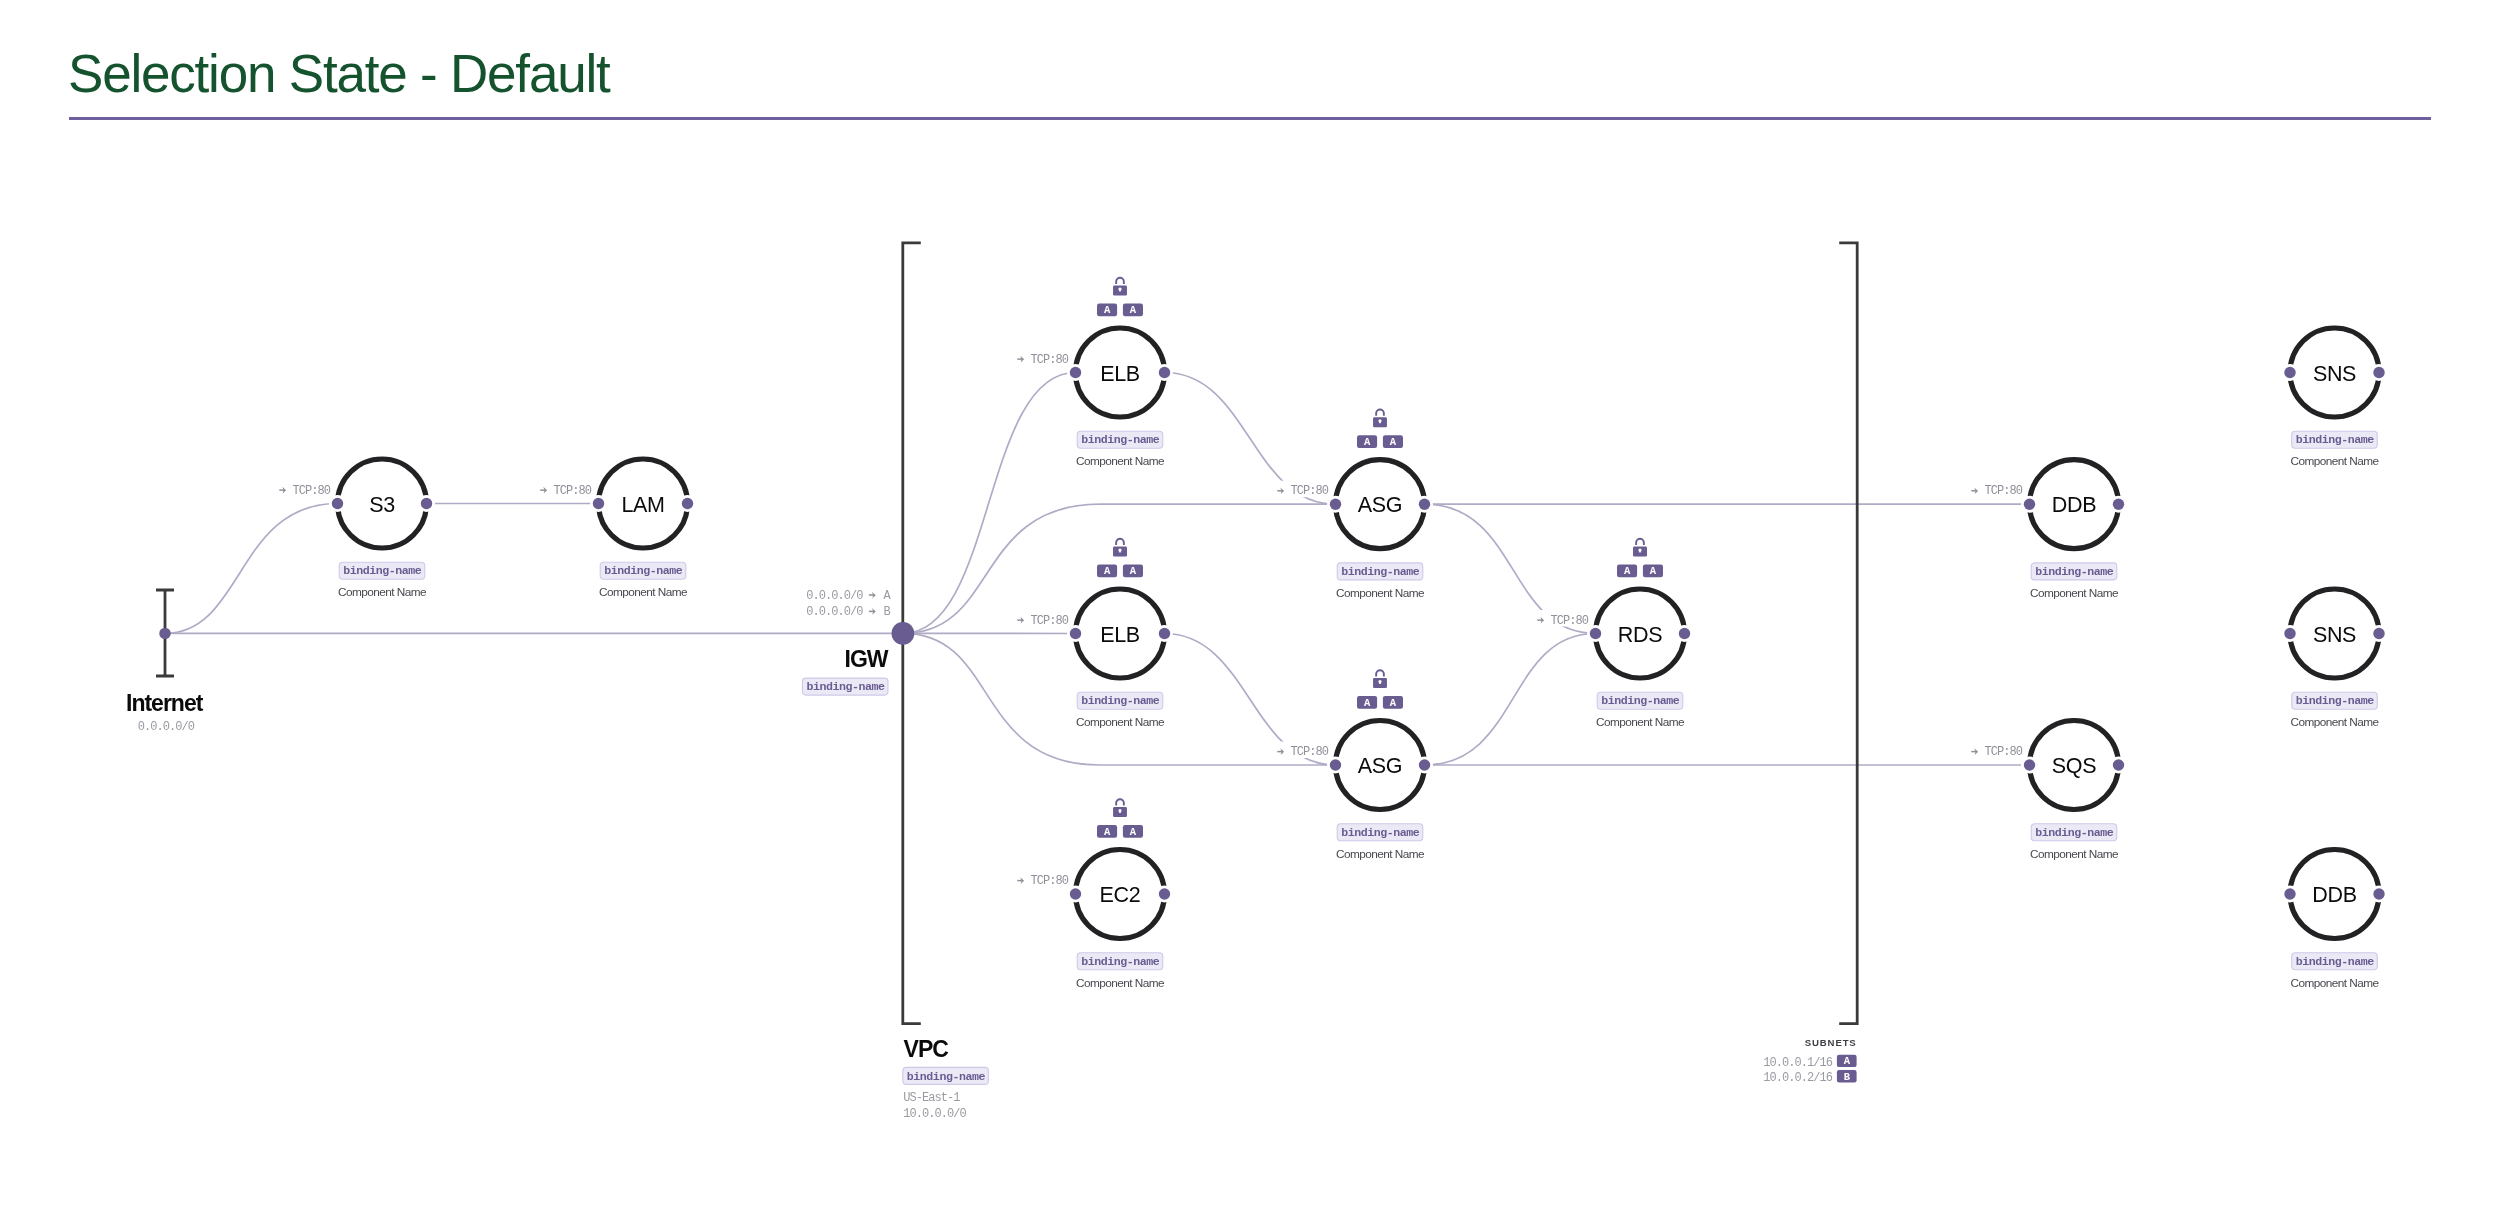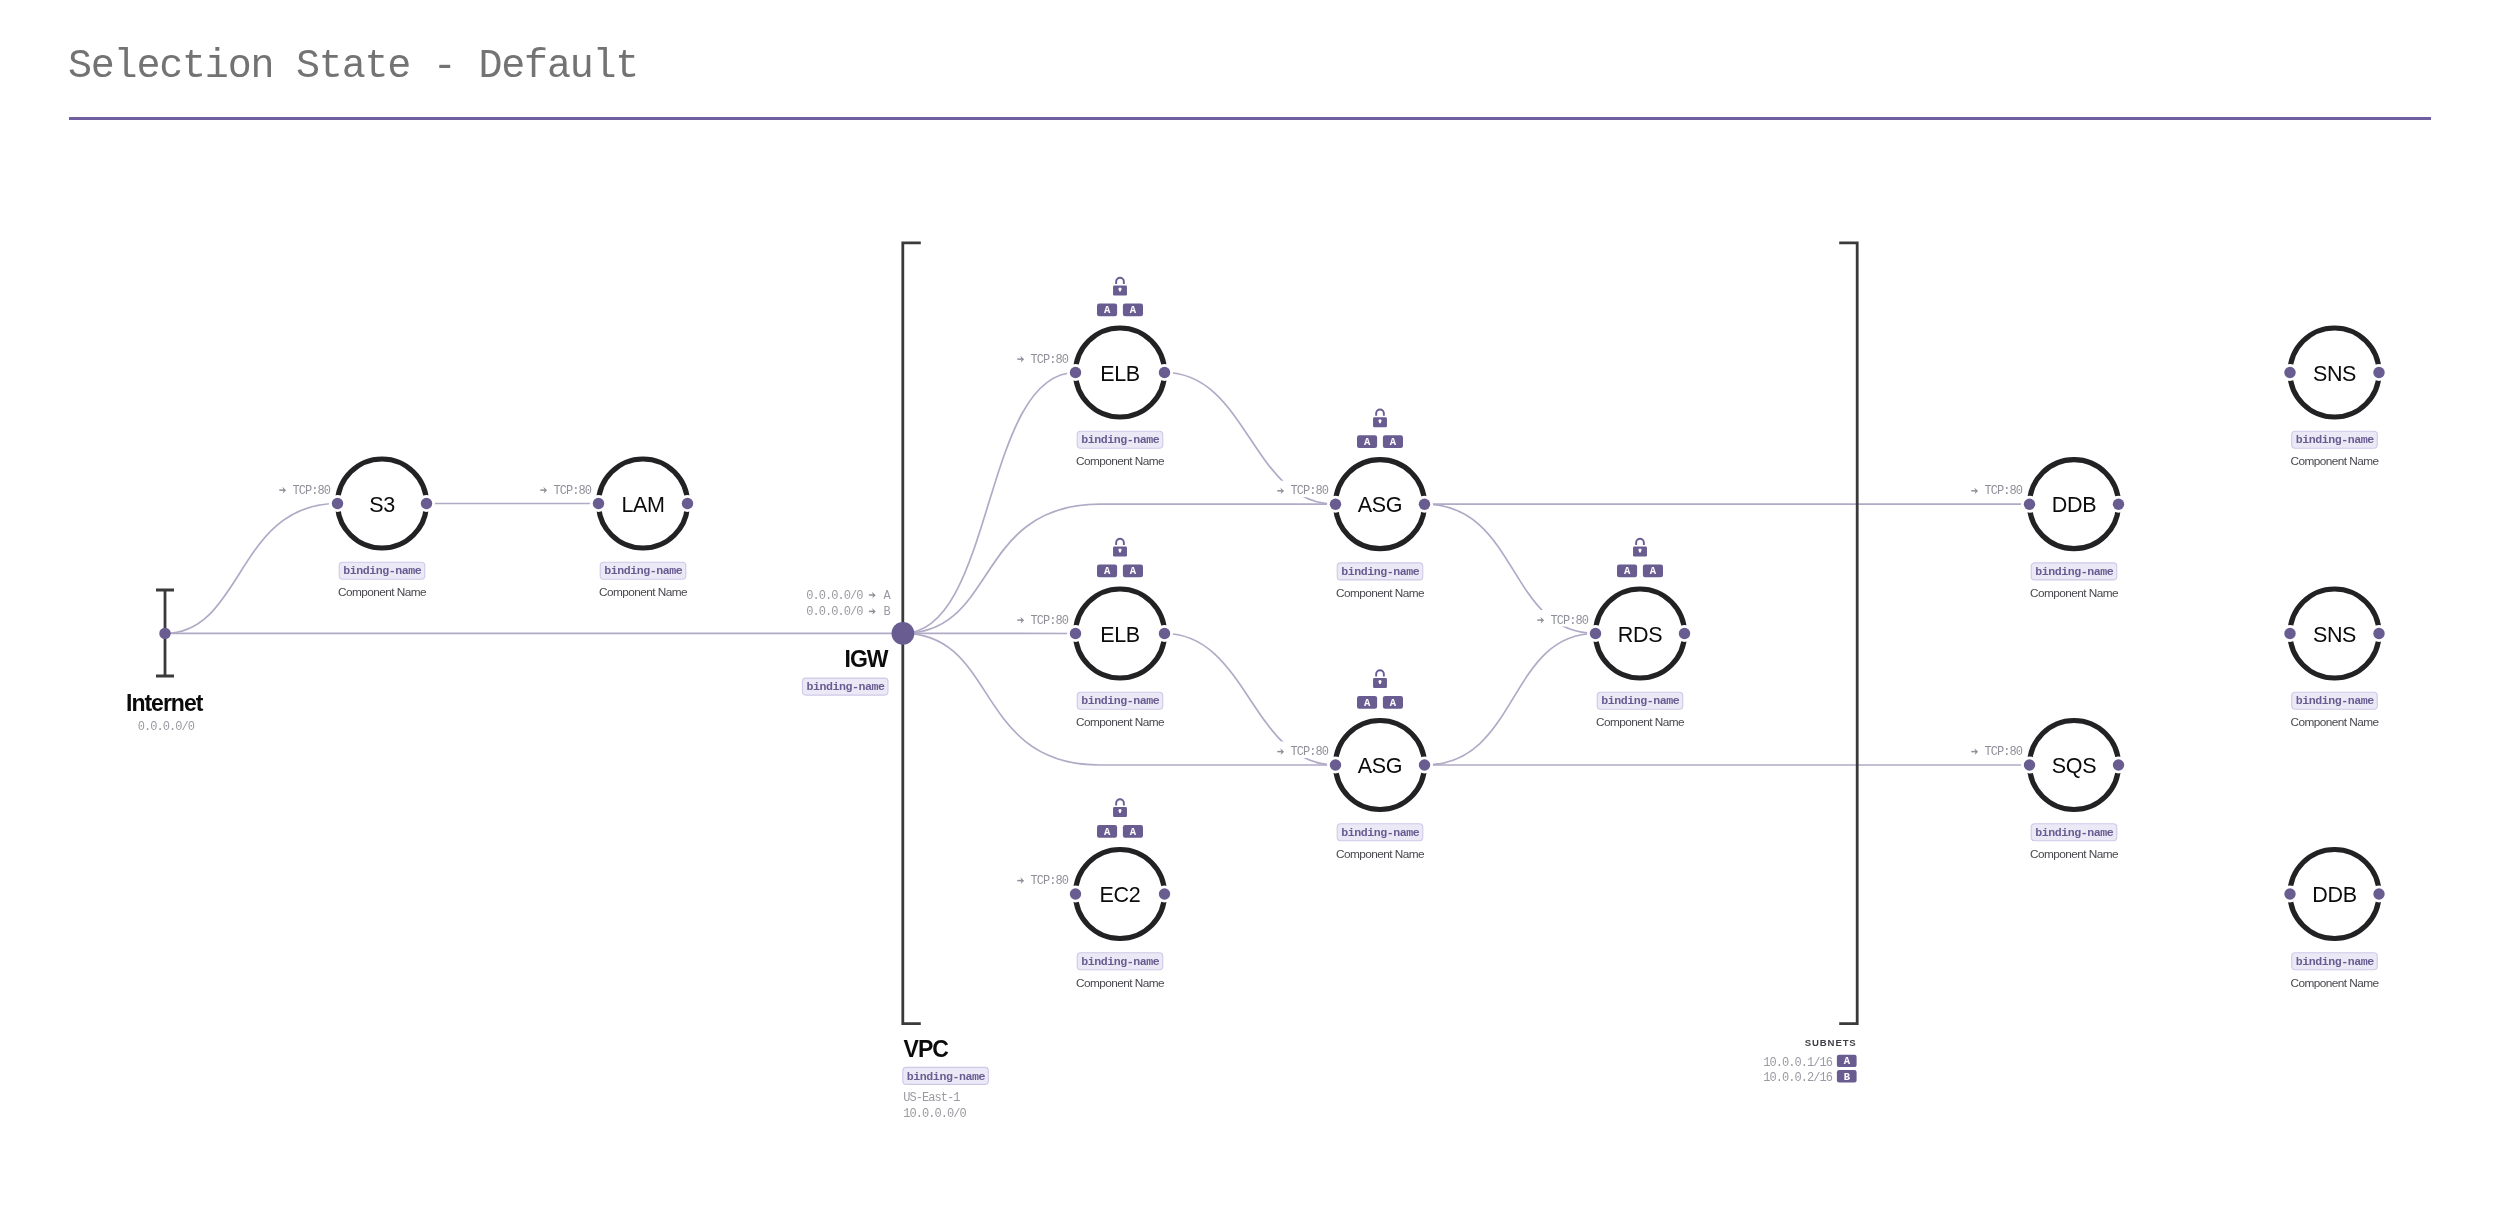--- a/index.html
+++ b/index.html
@@ -1,18 +1,18 @@
 <!DOCTYPE html>
 <html><head>
 <meta charset="utf-8">
 <style>
   html,body{margin:0;padding:0;background:#ffffff;}
   body{width:2500px;height:1215px;overflow:hidden;font-family:"Liberation Sans",sans-serif;}
   #stage{position:relative;width:2500px;height:1215px;background:#fff;}
-  .title{position:absolute;left:68px;top:47px;font-family:Liberation Mono, monospace;font-size:40px;letter-spacing:-1.2px;color:#737373;line-height:1;}
+  .title{position:absolute;left:68px;top:47px;font-family:Liberation Sans, sans-serif;font-size:53px;letter-spacing:-1.2px;color:#14532d;line-height:1;}
   .title-rule{position:absolute;left:69px;top:117px;width:2362px;height:3.2px;background:#6f5f9e;}
   svg#diagram{position:absolute;left:0;top:0;width:2500px;height:1215px;}
   .nodelabel{font-family:"Liberation Sans",sans-serif;font-size:21.5px;font-weight:400;letter-spacing:-0.35px;fill:#0b0b0b;text-anchor:middle;dominant-baseline:central;}
   .portlbl{font-family:"Liberation Mono",monospace;font-size:12px;letter-spacing:-0.95px;fill:#8f8f99;}
   .compname{font-family:"Liberation Sans",sans-serif;font-size:11.8px;letter-spacing:-0.55px;fill:#48484f;text-anchor:middle;}
   .bigname{font-family:"Liberation Sans",sans-serif;font-size:23px;font-weight:700;letter-spacing:-1.0px;fill:#0b0b0b;}
   .mono-sm{font-family:"Liberation Mono",monospace;font-size:12px;letter-spacing:-0.95px;fill:#9a9aa2;}
   .bindtxt{font-family:"Liberation Mono",monospace;font-size:11.6px;letter-spacing:-0.45px;font-weight:700;fill:#695c91;}
   .badgetxt{font-family:"Liberation Mono",monospace;font-size:10.5px;font-weight:700;fill:#ffffff;}
   .subnetshdr{font-family:"Liberation Sans",sans-serif;font-size:9.6px;font-weight:700;letter-spacing:0.85px;fill:#3f3f46;}

